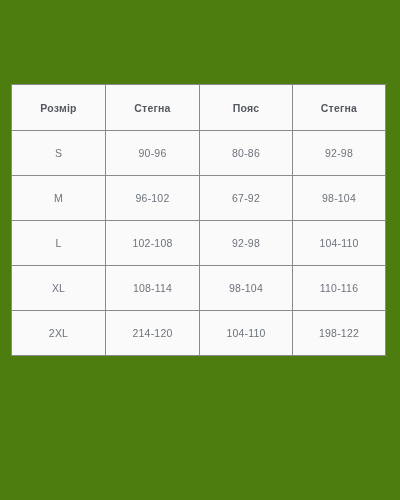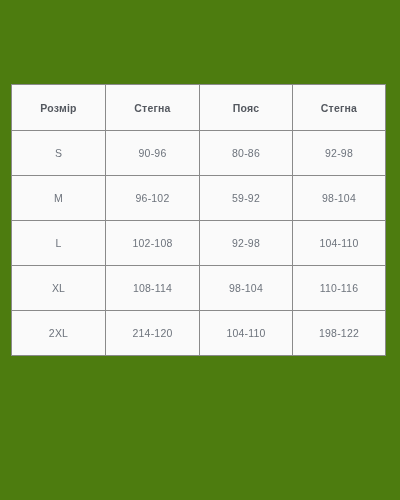--- a/index.html
+++ b/index.html
@@ -82,21 +82,21 @@
       <tbody>
         <tr>
           <td>S</td>
           <td>90-96</td>
           <td>80-86</td>
           <td>92-98</td>
         </tr>
         <tr>
           <td>M</td>
           <td>96-102</td>
-          <td>59-92</td>
+          <td>67-92</td>
           <td>98-104</td>
         </tr>
         <tr>
           <td>L</td>
           <td>102-108</td>
           <td>92-98</td>
           <td>104-110</td>
         </tr>
         <tr>
           <td>XL</td>

